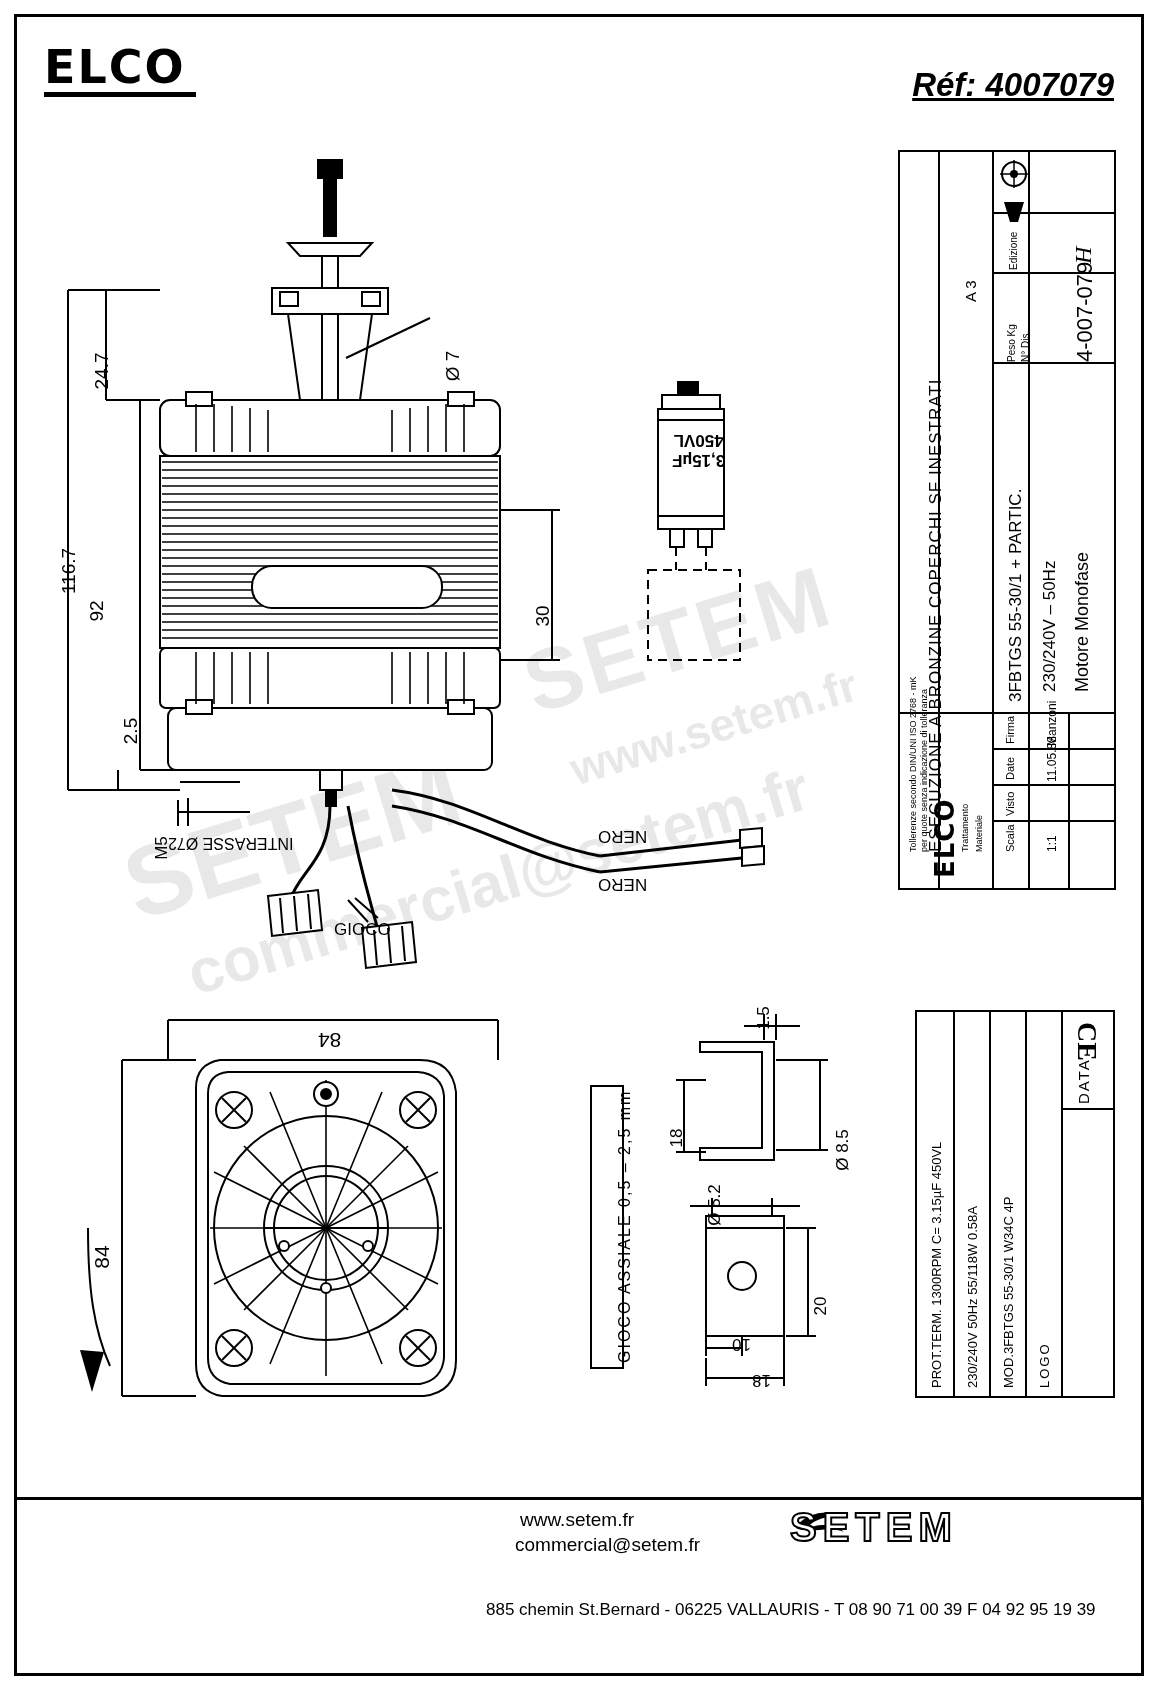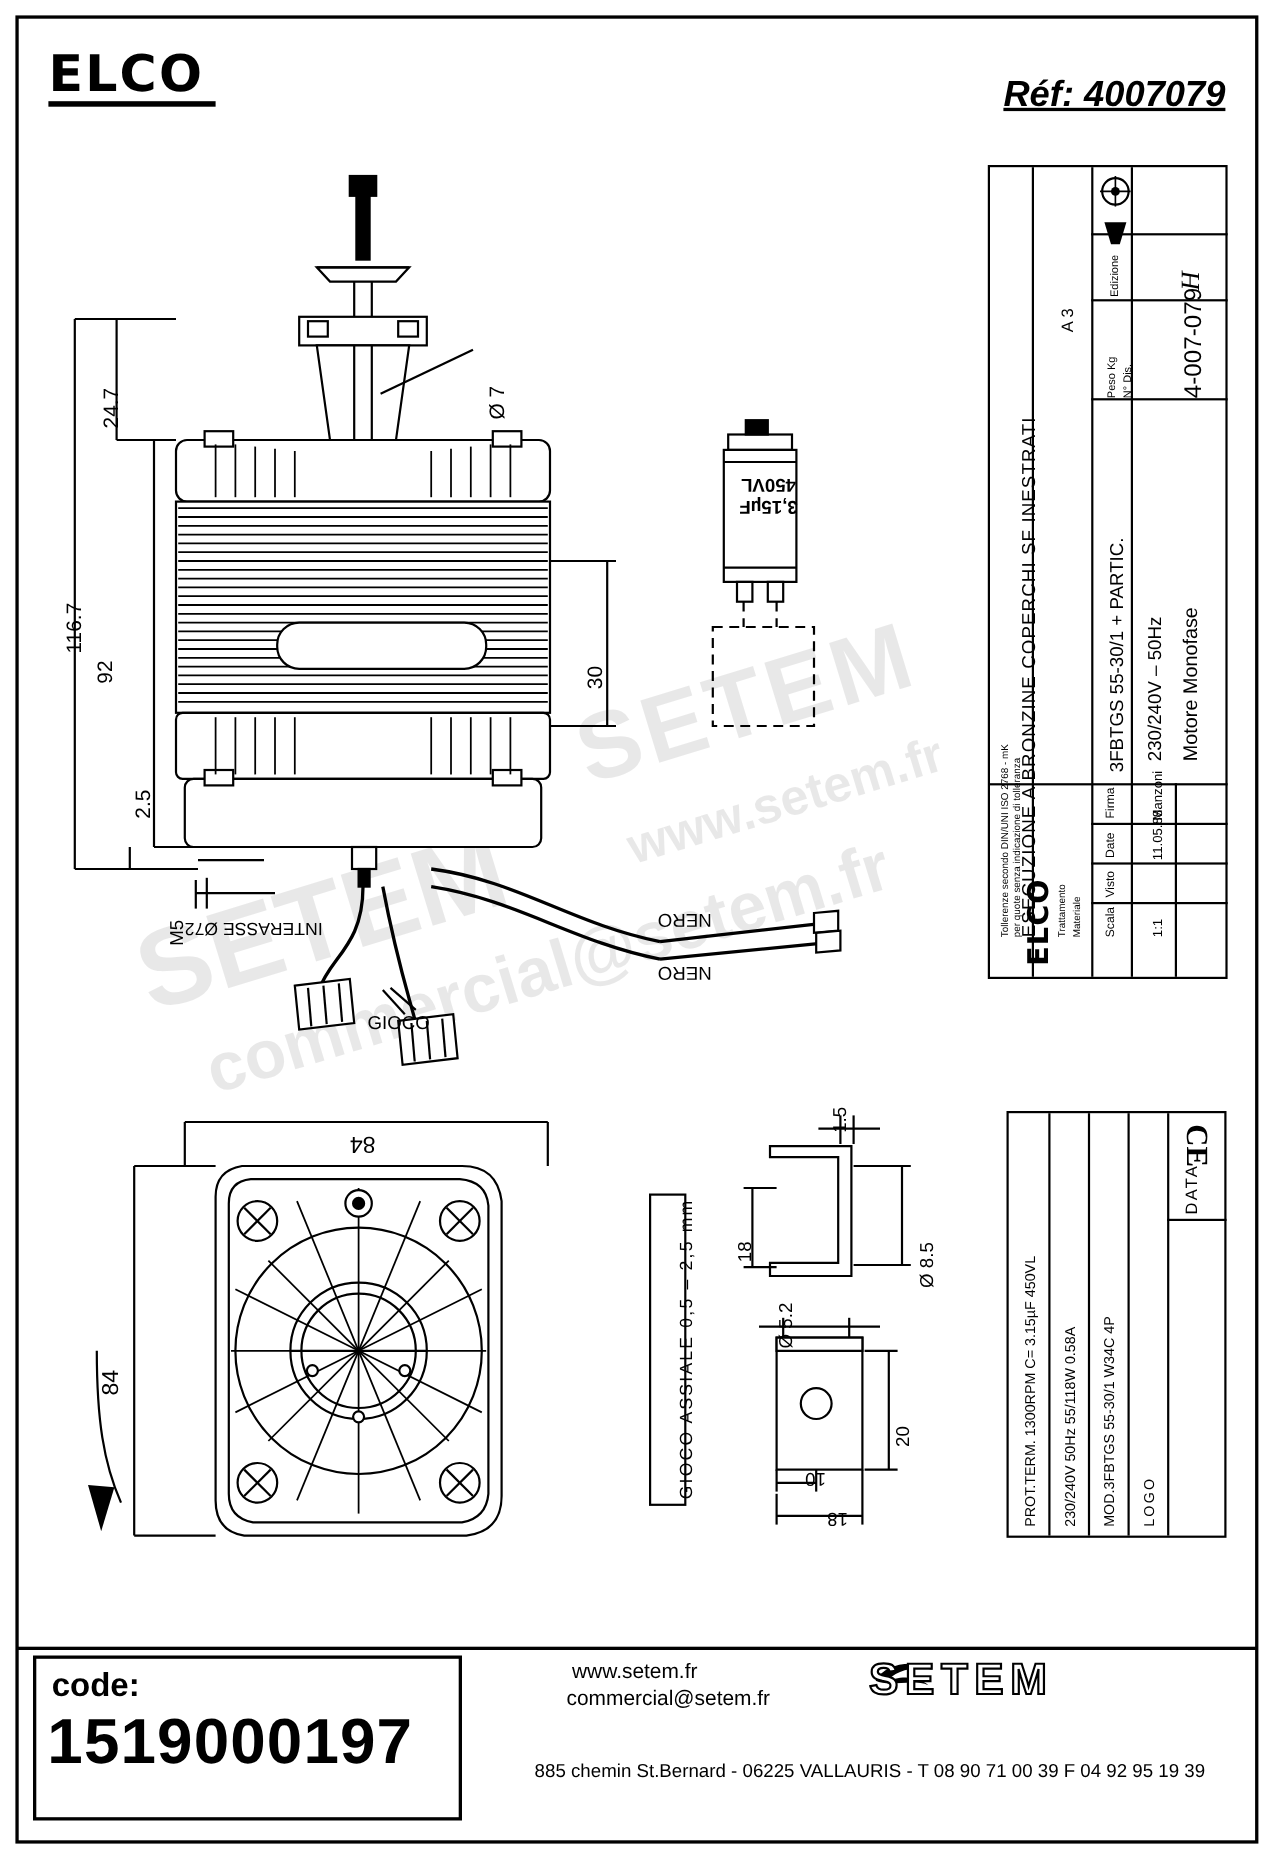--- a/index.html
+++ b/index.html
@@ -403,24 +403,20 @@
 
     <div class="db-txt" style="left:12px;top:376px;transform:rotate(-90deg);font-size:13px;">PROT.TERM. 1300RPM   C= 3.15µF 450VL</div>
     <div class="db-txt" style="left:48px;top:376px;transform:rotate(-90deg);font-size:13px;">230/240V  50Hz   55/118W  0.58A</div>
     <div class="db-txt" style="left:84px;top:376px;transform:rotate(-90deg);font-size:13px;">MOD.3FBTGS 55-30/1  W34C 4P</div>
     <div class="db-txt" style="left:120px;top:376px;transform:rotate(-90deg);font-size:13px;letter-spacing:2px;">LOGO</div>
     <div class="db-txt" style="left:158px;top:92px;transform:rotate(-90deg);font-size:15px;letter-spacing:2px;">DATA</div>
     <div class="db-txt" style="left:186px;top:10px;transform:rotate(90deg);font-family:'Liberation Serif',serif;font-weight:bold;font-size:28px;">CE</div>
   </div>
 
   <div class="footer-line"></div>
-  <div class="codebox">
-    <div class="codelabel">code:</div>
-    <div class="codeval">1519000197</div>
-  </div>
   <div class="f-www">www.setem.fr</div>
   <div class="f-mail">commercial@setem.fr</div>
   <div class="f-addr">885 chemin St.Bernard  -  06225 VALLAURIS  -  T 08 90 71 00 39   F 04 92 95 19 39</div>
   <div style="position:absolute;left:792px;top:1500px;width:60px;height:48px;">
     <svg width="60" height="48" viewBox="0 0 60 48">
         <path d="M4 28 C12 12, 40 8, 56 18 C42 14, 20 18, 14 30 C24 22, 44 24, 52 32 C38 26, 16 34, 4 28 Z" fill="#000"></path>
       </svg>
   </div>
   <div class="setem-logo">SETEM</div>
 

